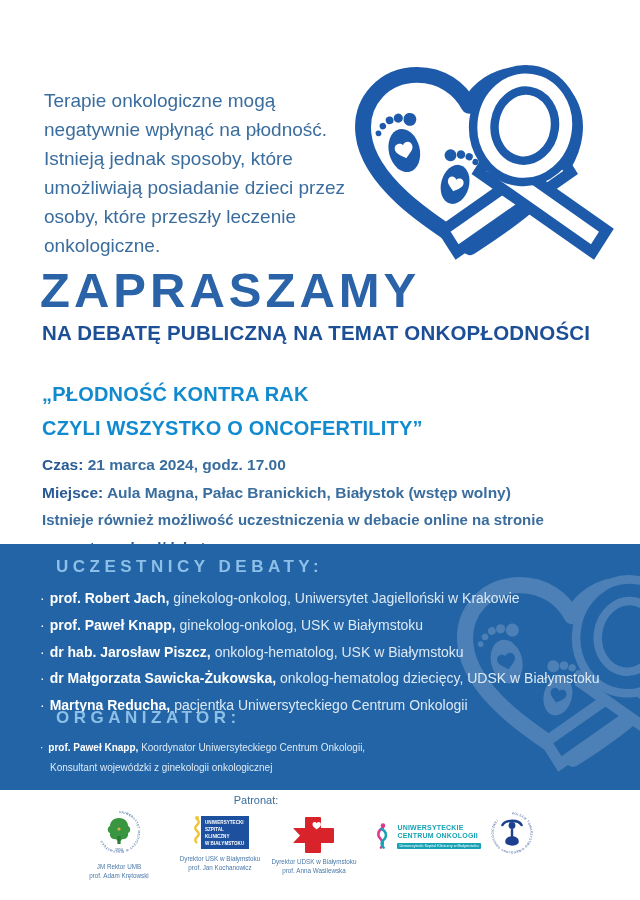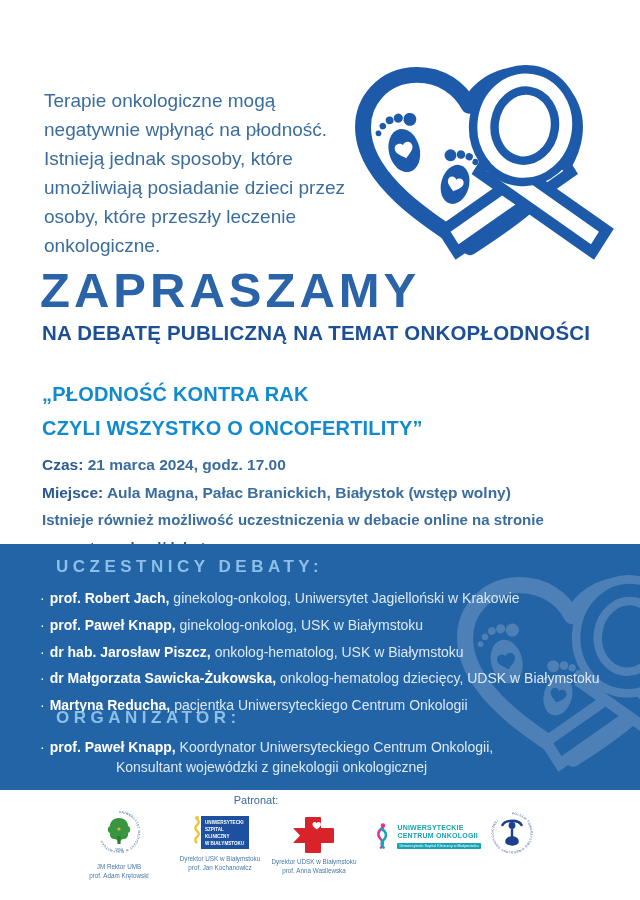--- a/index.html
+++ b/index.html
@@ -27,22 +27,22 @@
   
   .band{position:absolute;left:0;top:544px;width:640px;height:246px;background:#2264a5;overflow:hidden;}
   .watermark{position:absolute;left:430px;top:10px;width:292px;height:226px;}
   .band-heading{position:absolute;left:56px;font-size:17px;font-weight:bold;letter-spacing:4.5px;
                 color:#8cc0e8;white-space:nowrap;}
   .bh-participants{top:13px;}
   .bh-organizer{top:164px;}
   .p-list{position:absolute;left:40px;top:41px;font-size:14px;line-height:26.8px;color:#dce9f5;white-space:nowrap;}
   .p-list b,.org-item b{color:#ffffff;}
   .bullet{color:#ffffff;margin-right:5px;}
-  .org-item{position:absolute;left:40px;top:194px;font-size:14px;line-height:19.5px;color:#dce9f5;white-space:nowrap;}
-  .org-line2{padding-left:10px;text-align:center;}
+  .org-item{position:absolute;left:40px;top:194px;font-size:10px;line-height:19.5px;color:#dce9f5;white-space:nowrap;}
+  .org-line2{padding-left:10px;}
 
   
   .footer{position:absolute;left:0;top:790px;width:640px;height:110px;background:#ffffff;}
   .patronat{position:absolute;top:4px;left:0;width:512px;text-align:center;font-size:11px;color:#3a6d9e;}
   .logo{position:absolute;display:flex;flex-direction:column;align-items:center;}
   .logo-umb{left:82px;top:19px;width:74px;}
   .logo-usk{left:168px;top:25px;width:104px;}
   .logo-udsk{left:260px;top:27px;width:108px;}
   .logo-uco{left:368px;top:31px;width:118px;}
   .logo-ptgo{left:482px;top:20px;width:60px;}

